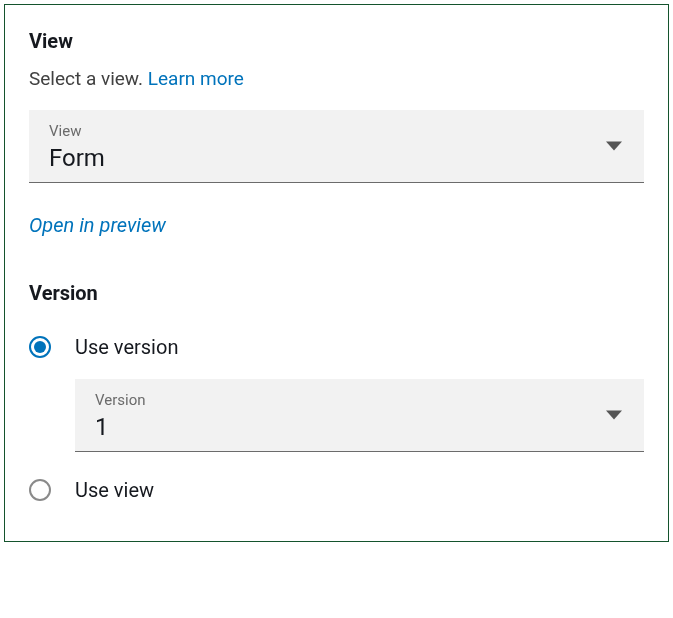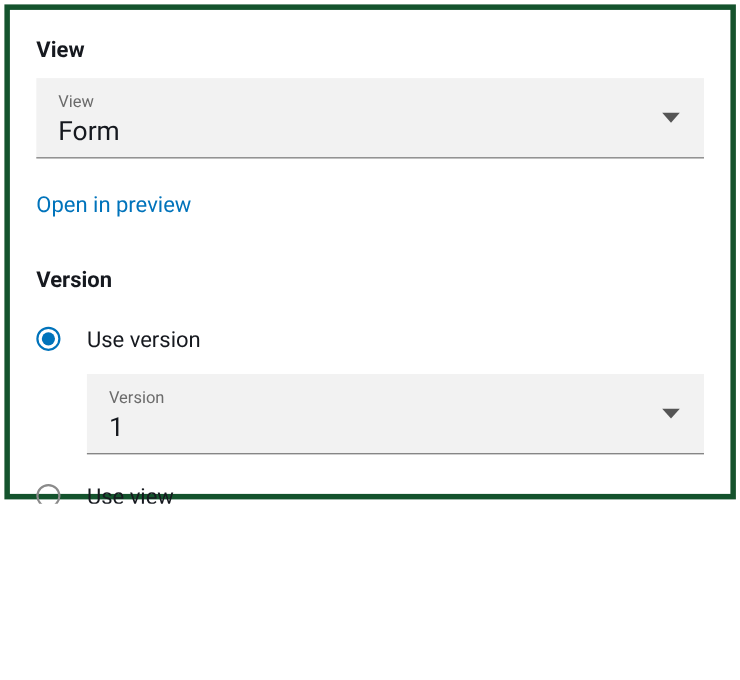--- a/index.html
+++ b/index.html
@@ -6,23 +6,23 @@
       box-sizing: border-box;
       margin: 0;
       padding: 0;
     }
     body {
       font-family: -apple-system, BlinkMacSystemFont, "Segoe UI", Roboto, "Helvetica Neue", Arial, sans-serif;
       background: #fff;
       padding: 4px;
     }
     .panel {
-      border: 5px solid #14532d;
+      border: 1px solid #14532d;
       width: 665px;
-      height: 450px;
+      height: 538px;
       padding: 24px 24px 24px 24px;
     }
     .section-heading {
       font-size: 20px;
       font-weight: 700;
       color: #16191f;
       margin-bottom: 14px;
     }
     .subtext {
       font-size: 19px;
@@ -59,20 +59,21 @@
       border-left: 8px solid transparent;
       border-right: 8px solid transparent;
       border-top: 9px solid #555;
     }
     .preview-link {
       font-size: 20px;
       color: #0073bb;
       margin-top: 30px;
       margin-bottom: 44px;
       cursor: pointer;
+      font-style: italic;
     }
     .version-heading {
       font-size: 20px;
       font-weight: 700;
       color: #16191f;
       margin-bottom: 30px;
     }
     .radio-row {
       display: flex;
       align-items: center;
@@ -112,20 +113,23 @@
       margin-bottom: 26px;
     }
   </style>
 </head>
 <body>
 
 <div class="panel">
 
   <div class="section-heading">View</div>
 
+  <div class="subtext">
+    <span>Select a view. </span><span class="link">Learn more</span>
+  </div>
 
   <div class="select-wrap">
     <div class="select-label">View</div>
     <div class="select-value">Form</div>
     <div class="caret"></div>
   </div>
 
   <div class="preview-link">Open in preview</div>
 
   <div class="version-heading">Version</div>

